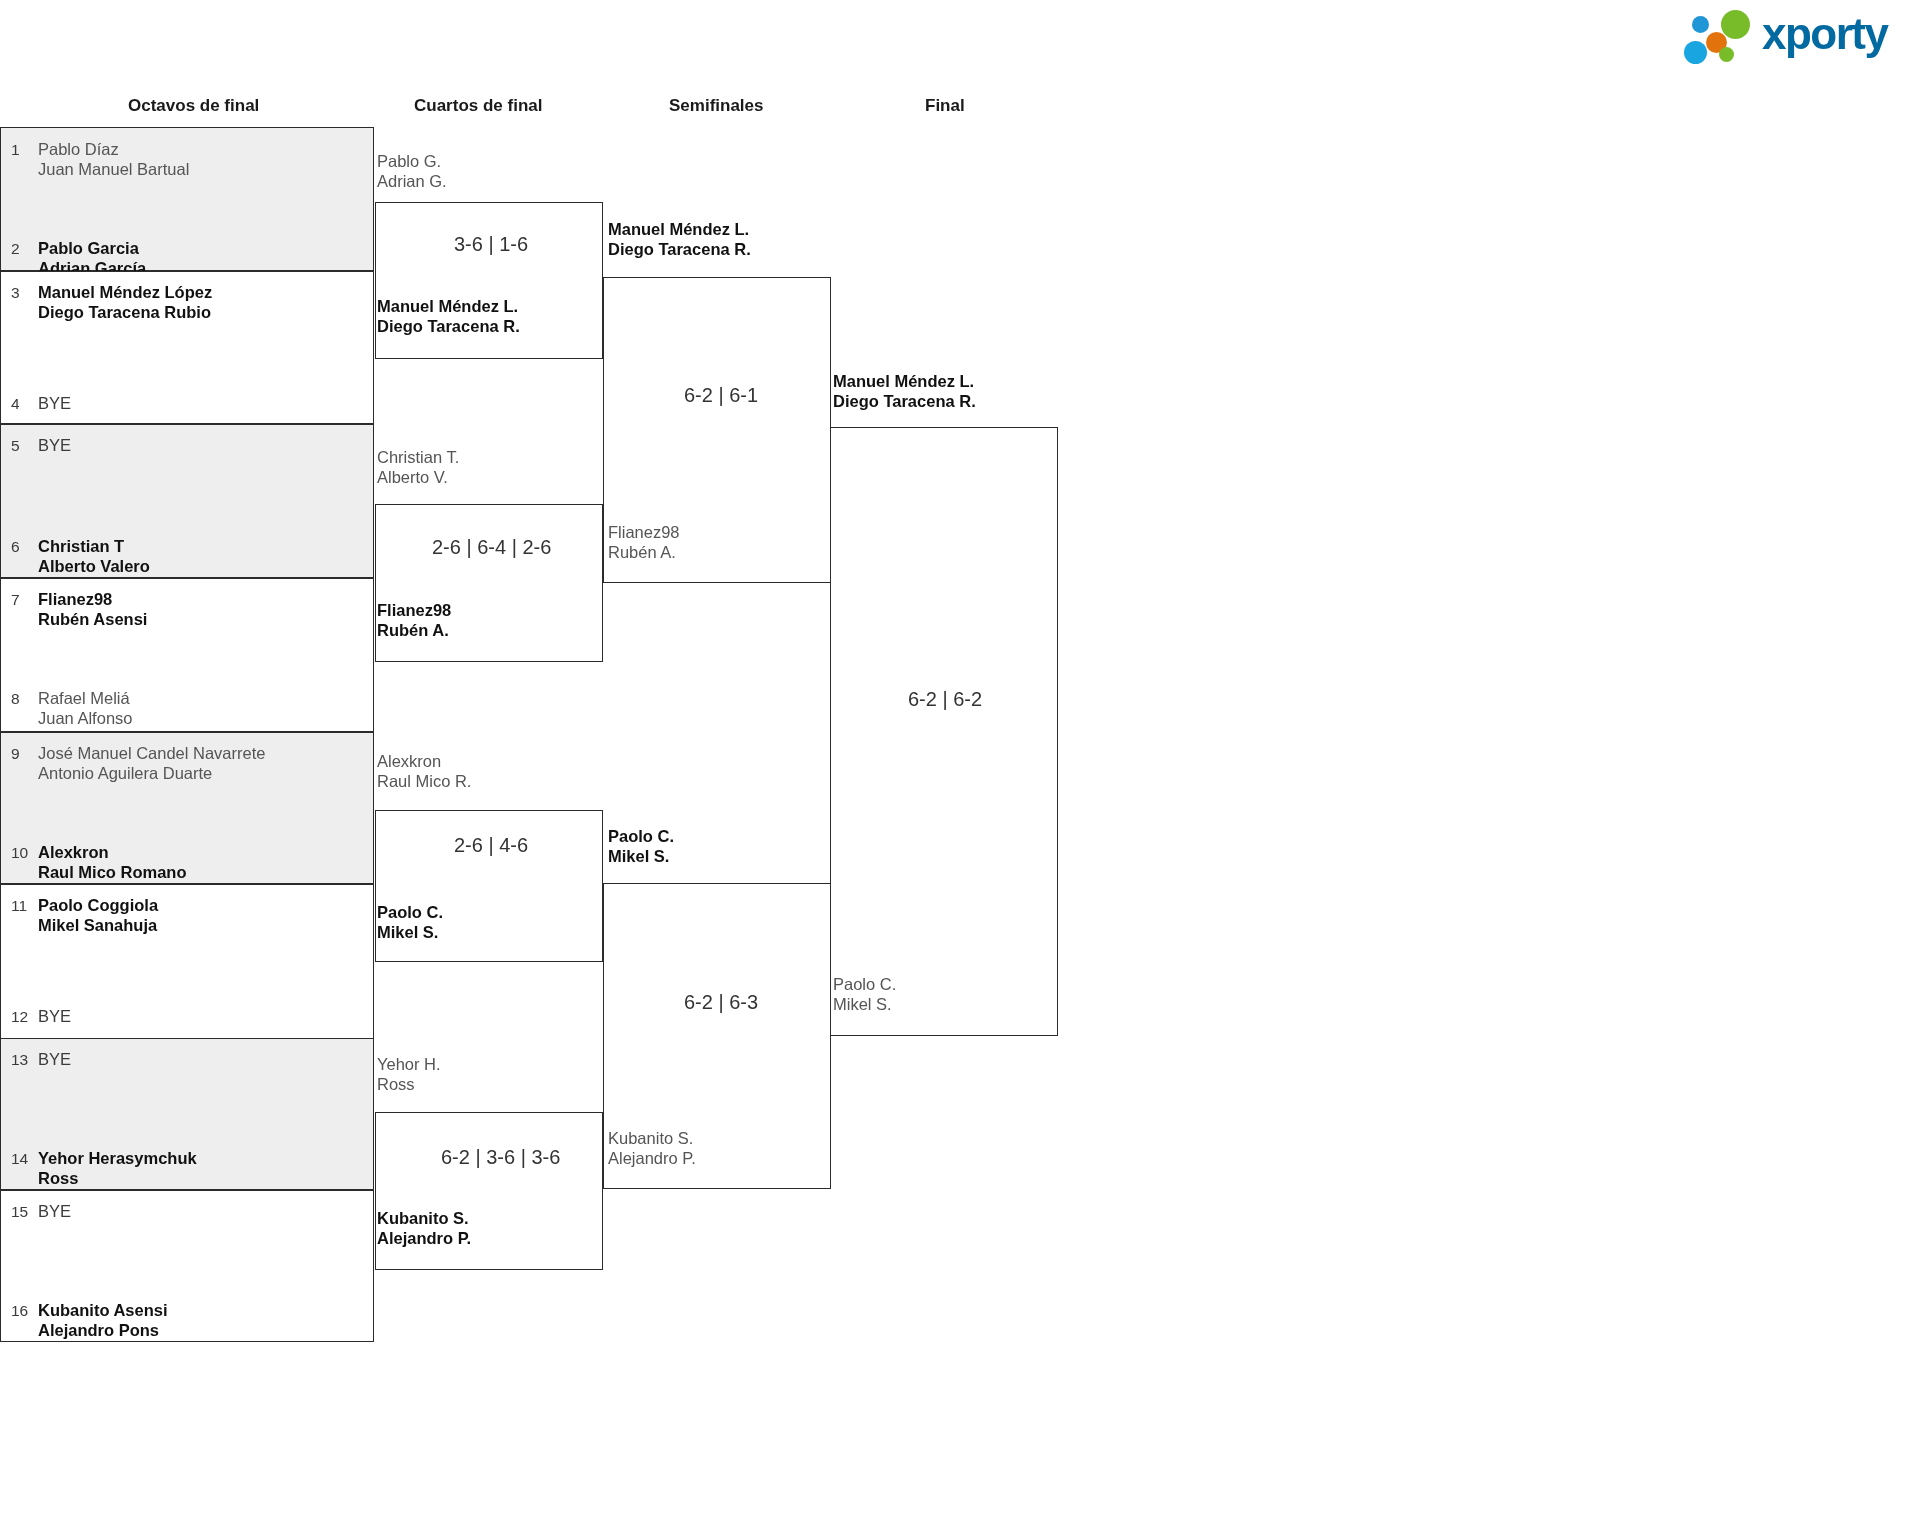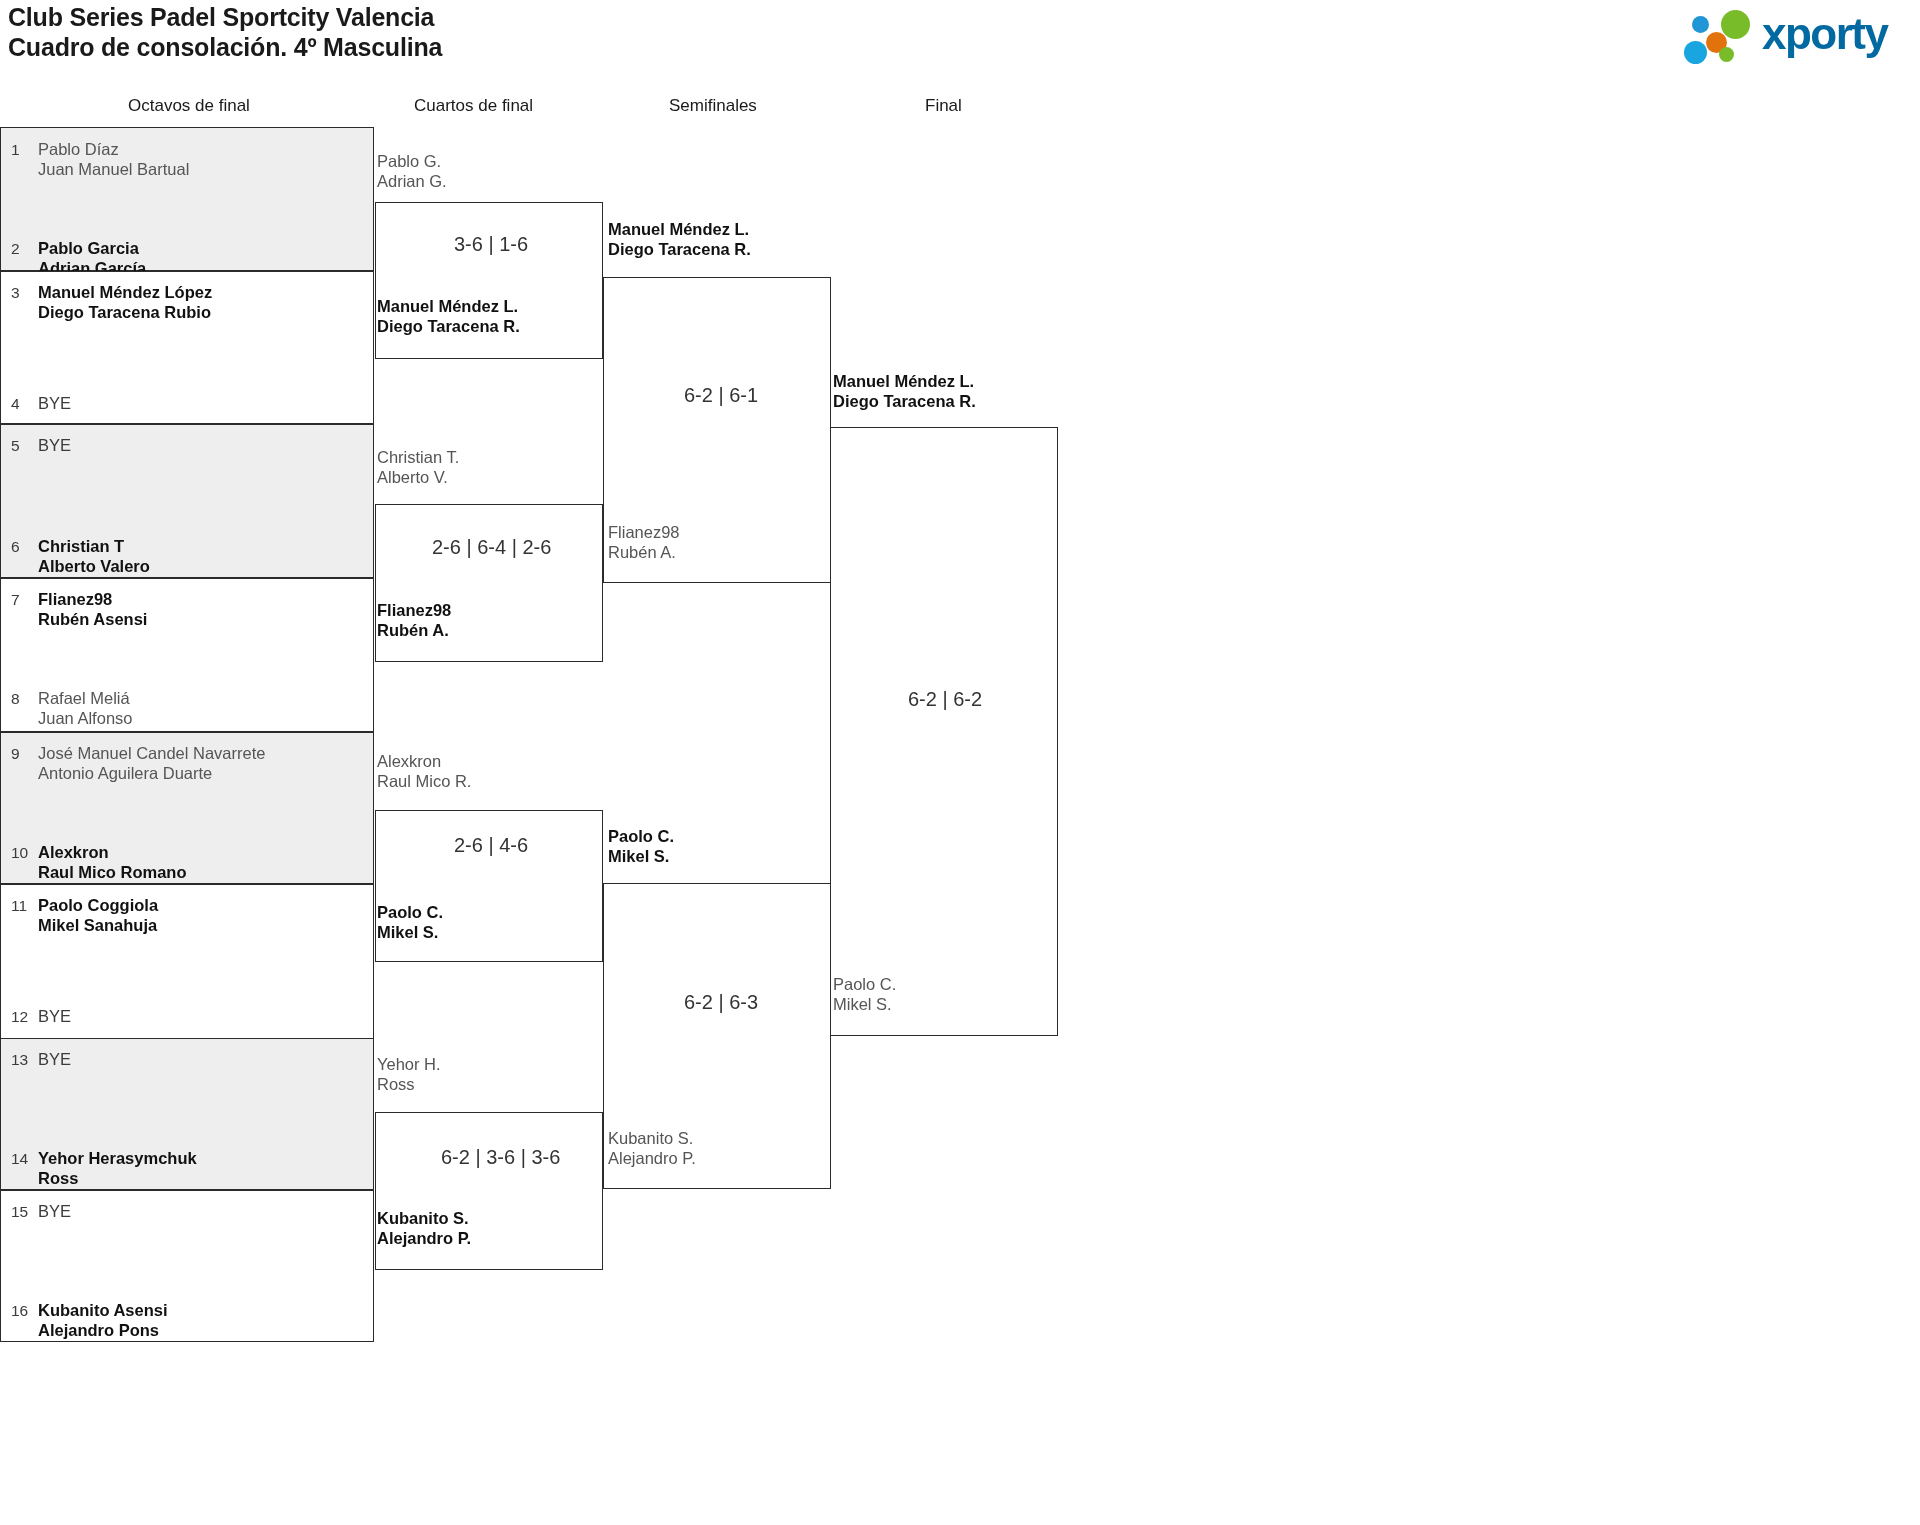--- a/index.html
+++ b/index.html
@@ -55,21 +55,21 @@
   .dot-blue-sm  { left: 18px; top: 10px;  width: 17px; height: 17px; background: #2196d6; }
   .dot-green-lg { left: 47px; top: 4px;   width: 29px; height: 29px; background: #78bc2a; }
   .dot-orange   { left: 32px; top: 26px;  width: 21px; height: 21px; background: #e2730c; }
   .dot-blue-lg  { left: 10px; top: 35px;  width: 23px; height: 23px; background: #18a5e0; }
   .dot-green-sm { left: 45px; top: 41px;  width: 15px; height: 15px; background: #78bc2a; }
 
   
   .round-header {
     position: absolute;
     font-size: 17px;
-    font-weight: 400;
+    font-weight: 700;
     color: #1a1a1a;
     white-space: nowrap;
     top: 96px;
   }
 
   
   .r1-match {
     position: absolute;
     left: 0;
     width: 374px;
@@ -125,24 +125,20 @@
   }
   .adv .nm { display: block; }
   .adv.winner .nm { color: #111111; font-weight: 700; }
   .adv.loser  .nm { color: #555555; font-weight: 400; }
 </style>
 </head>
 <body>
 
 <div id="page">
 
-  <div class="title-block">
-    <div class="title-line">Club Series Padel Sportcity Valencia</div>
-    <div class="title-line">Cuadro de consolación. 4º Masculina</div>
-  </div>
 
   <div class="logo">
     <span class="dot dot-blue-sm"></span>
     <span class="dot dot-green-lg"></span>
     <span class="dot dot-orange"></span>
     <span class="dot dot-blue-lg"></span>
     <span class="dot dot-green-sm"></span>
     <span class="logo-word">xporty</span>
   </div>
 

